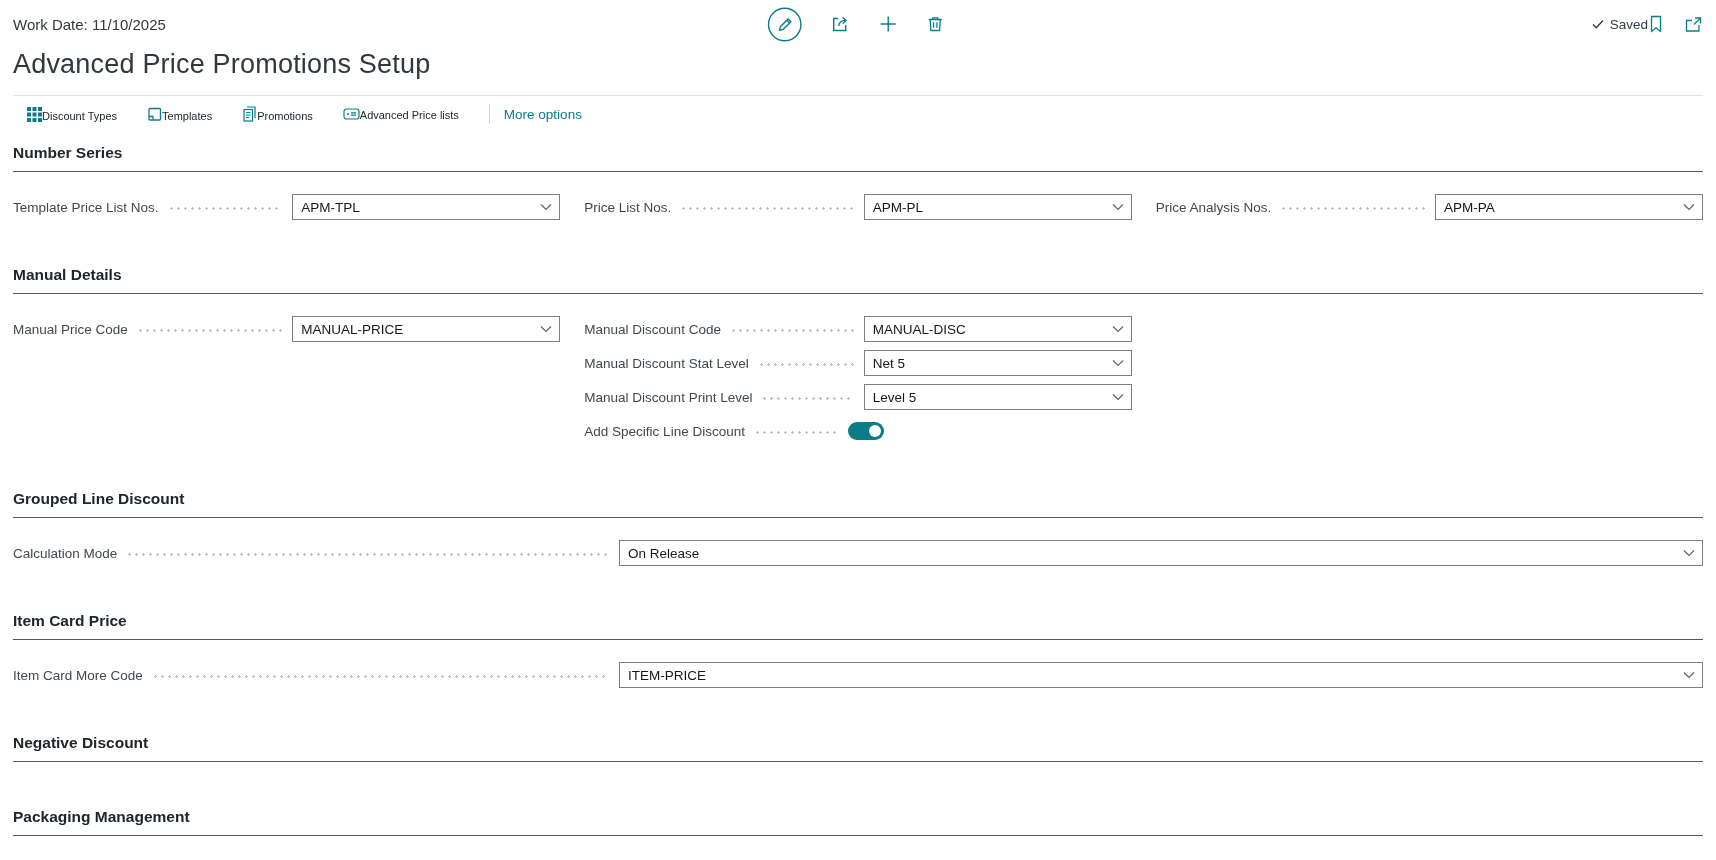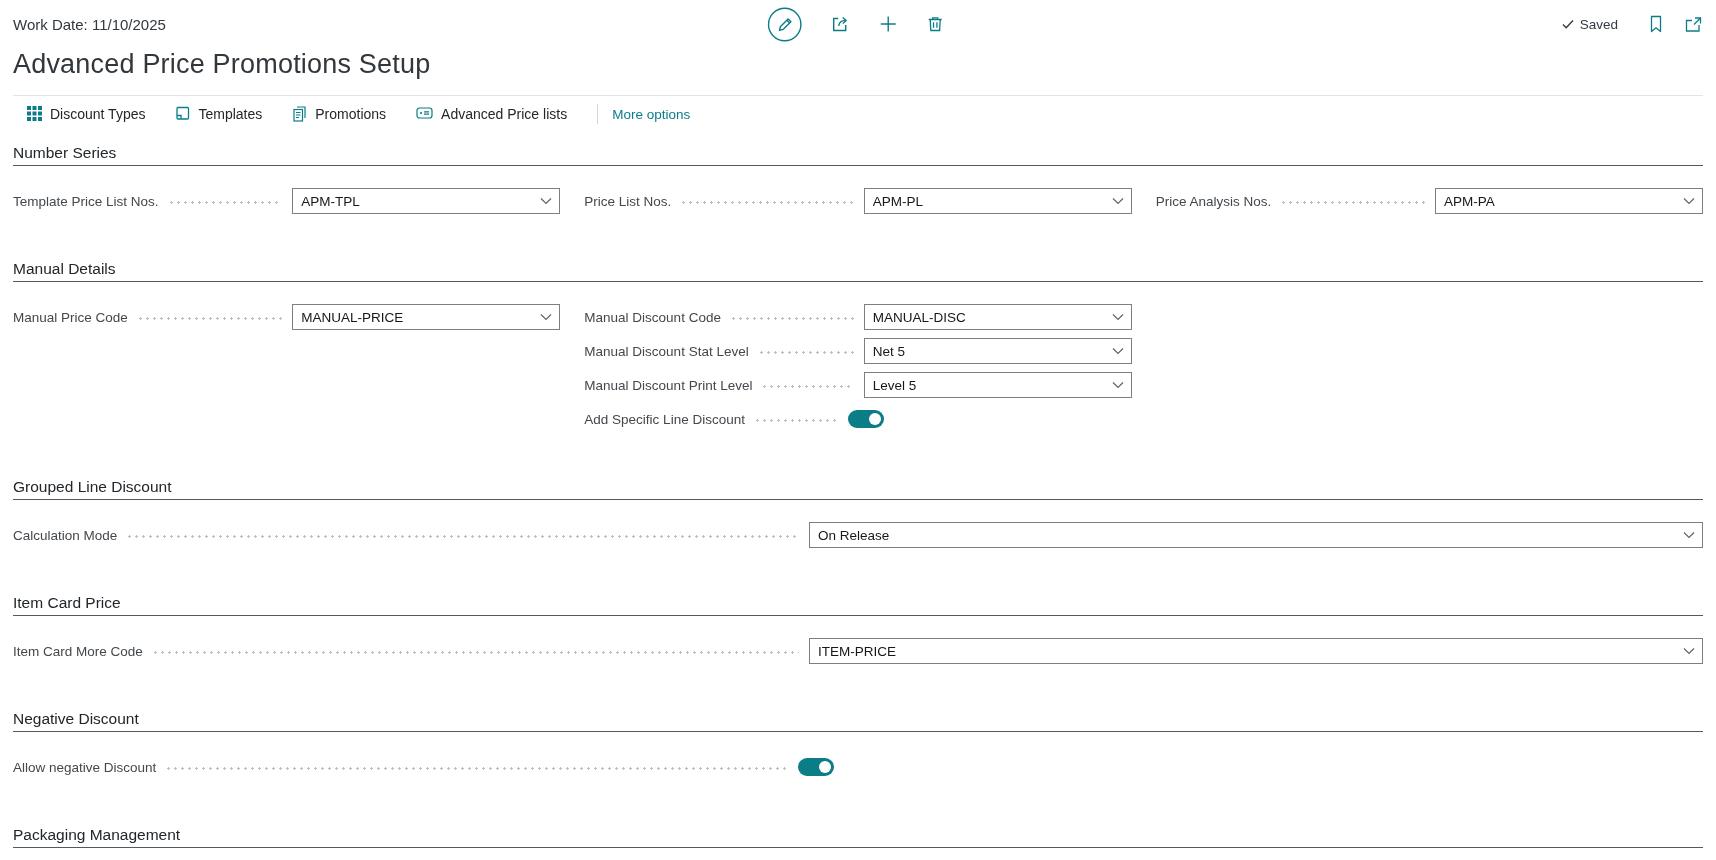--- a/index.html
+++ b/index.html
@@ -7,56 +7,56 @@
     font-family:"Liberation Sans", sans-serif; color:#22272b; }
   .page { padding:0 13px; }
 
   
   .topbar { position:relative; height:48px; display:flex; align-items:center; }
   .workdate { font-size:15px; color:#32383e; }
   .center-actions { position:absolute; left:50%; top:0; transform:translateX(-51%);
     height:48px; display:flex; align-items:center; gap:27px; }
   .icon-btn { background:none; border:none; cursor:pointer; display:flex; align-items:center;
     justify-content:center; padding:0; }
-  .right-actions { margin-left:auto; display:flex; align-items:center; gap:30px; }
+  .right-actions { margin-left:auto; display:flex; align-items:center; }
   .saved { display:flex; align-items:center; gap:5px; font-size:13.5px; color:#333b44; }
   .right-icons { display:flex; align-items:center; gap:20px; }
   svg { display:block; }
 
   
   .page-title { font-size:27px; font-weight:400; color:#32373c; letter-spacing:.2px;
     margin:1px 0 15px 0; }
 
   
   .toolbar { border-top:1px solid #e4e4e4; display:flex; align-items:center;
     padding:8px 0 7px 14px; gap:30px; }
-  .tb-item { display:flex; align-items:flex-start; gap:8px; background:none; border:none;
-    cursor:pointer; font-family:inherit; font-size:14px; color:#22272b; padding:0; }
+  .tb-item { display:flex; align-items:flex-end; background:none; border:none;
+    cursor:pointer; font-family:inherit; font-size:11px; color:#22272b; padding:0; }
   .tb-sep { width:1px; height:20px; background:#d6d6d6; }
   .tb-more { background:none; border:none; cursor:pointer; font-family:inherit;
     font-size:13.5px; color:#0a7d87; padding:0; margin-left:-16px; }
 
   
   .section { margin-top:46px; }
   .section.first { margin-top:13px; }
-  .section-title { font-size:15.5px; font-weight:400; color:#21262a; padding-bottom:3px;
+  .section-title { font-size:15.5px; font-weight:700; color:#21262a; padding-bottom:9px;
     border-bottom:1px solid #55585c; }
   .section-body { margin-top:22px; }
   .grid3 { display:grid; grid-template-columns:1fr 1fr 1fr; column-gap:24px; }
   .col { display:flex; flex-direction:column; gap:8px; }
 
   .field-row { display:flex; align-items:center; height:26px; }
   .field-label { font-size:13.5px; color:#43484d; white-space:nowrap; }
   .dots { flex:1; min-width:14px; height:3px; margin:2px 10px 0 9px; align-self:center;
     background-image:radial-gradient(circle, #bfbebc 1.1px, transparent 1.4px);
     background-size:7px 3px; background-repeat:repeat-x; background-position:0 50%; }
   .combo { width:268px; height:26px; border:1px solid #7e7e7e; background:#fff;
     display:flex; align-items:center; justify-content:space-between; padding:0 7px 0 8px;
     cursor:pointer; flex:none; }
-  .combo.wide { width:894px; }
+  .combo.wide { width:1084px; }
   .combo-value { font-size:13.5px; color:#16181a; white-space:nowrap; overflow:hidden; }
   .slot { width:284px; display:flex; align-items:center; flex:none; }
   .slot.wide { width:905px; }
   .toggle { position:relative; width:36px; height:18px; border-radius:10px;
     background:#0a7d87; border:none; cursor:pointer; flex:none; }
   .knob { position:absolute; top:3px; right:3px; width:12px; height:12px;
     border-radius:50%; background:#fff; }
 </style>
 </head>
 <body>
@@ -333,31 +333,20 @@
                 <path d="M1 1.5l5 5 5-5"></path>
               </svg>
           </span>
         </div>
       </div>
     </div>
   </div>
 
   <div class="section">
     <div class="section-title">Negative Discount</div>
-    <div class="section-body">
-      <div class="field-row">
-        <span class="field-label">Allow negative Discount</span>
-        <span class="dots"></span>
-        <div class="slot wide">
-          <button class="toggle" aria-checked="true">
-            <span class="knob"></span>
-          </button>
-        </div>
-      </div>
-    </div>
   </div>
 
   <div class="section">
     <div class="section-title">Packaging Management</div>
 
   </div>
 
 </div>
 
 </body></html>

